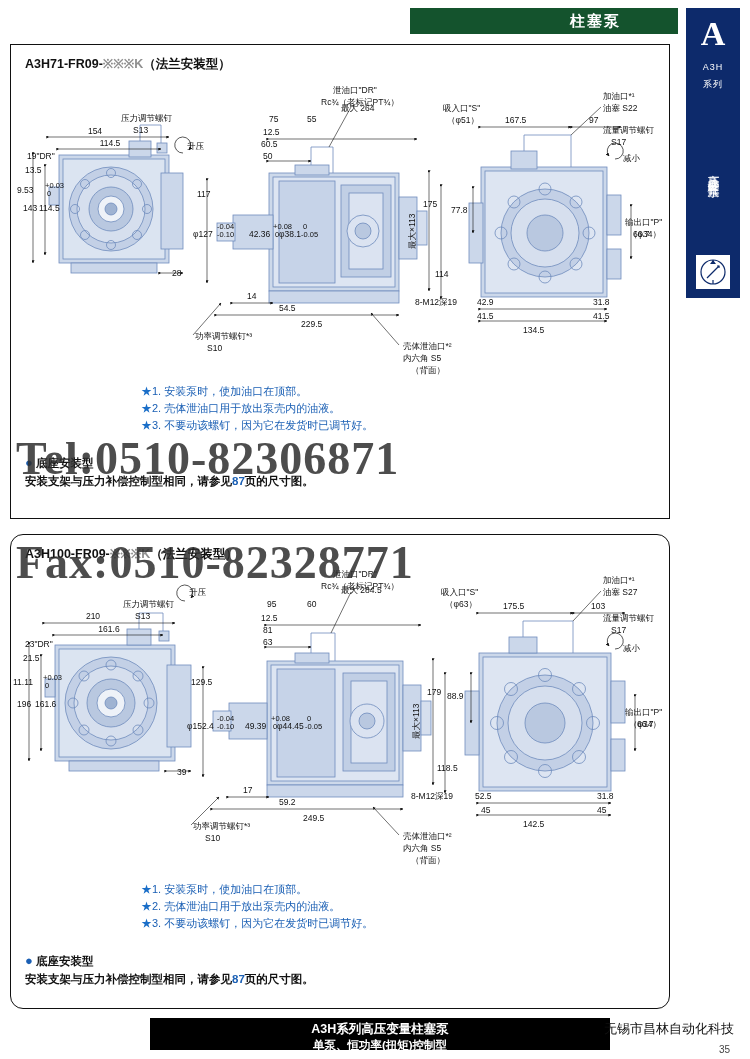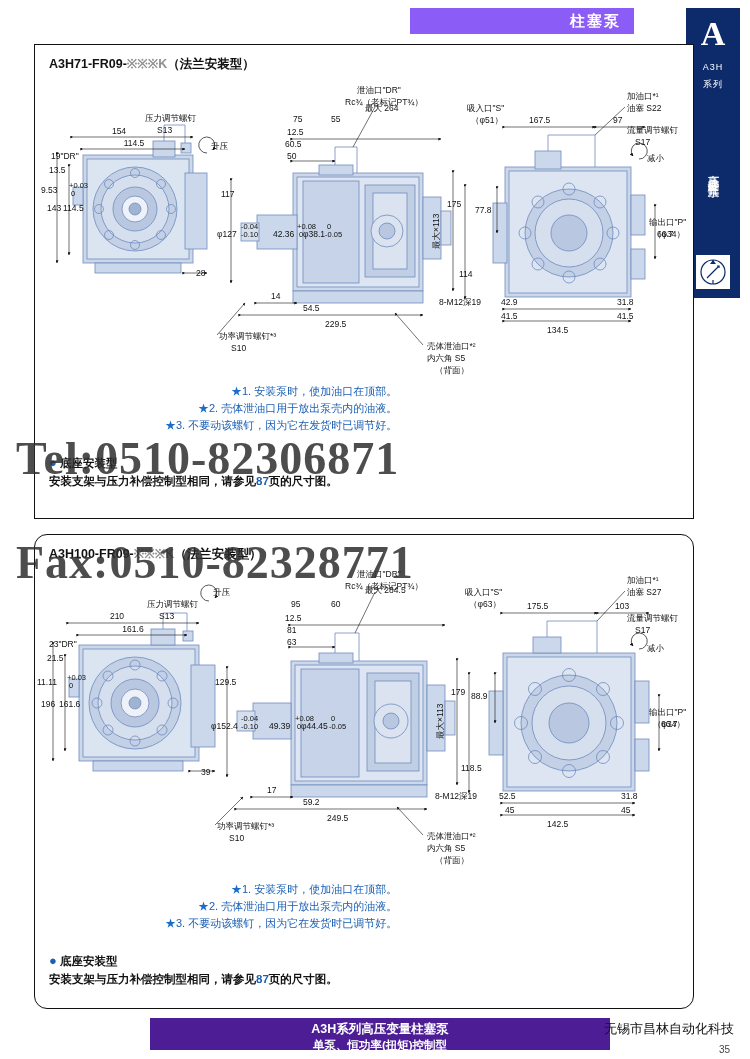--- a/index.html
+++ b/index.html
@@ -9,22 +9,22 @@
     background:#ffffff;
     font-family:"Liberation Sans", sans-serif;
     position:relative;
     overflow:hidden;
     color:#111;
   }
   .page { position:relative; width:750px; height:1059px; }
 
   
   .hdr-bar {
-    position:absolute; left:410px; top:8px; width:224px; height:26px;
-    background:#8b5cf6;
+    position:absolute; left:410px; top:8px; width:268px; height:26px;
+    background:#14532d;
   }
   .hdr-bar span {
     color:#fff; font-size:15px; font-weight:bold; letter-spacing:2px;
     position:absolute; left:160px; top:4px;
   }
   .side-tab {
     position:absolute; left:686px; top:8px; width:54px; height:290px;
     background:#0d2a6b; color:#fff; text-align:center;
   }
   .side-tab .big-a {
@@ -42,40 +42,39 @@
     position:absolute; left:9px; bottom:8px; width:36px; height:36px;
     background:#fff; border:1px solid #0d2a6b;
   }
   .side-tab .glyphbox svg { display:block; }
 
   
   .sect {
     position:absolute; left:10px; width:660px;
     border:1px solid #111;
     background:#fff;
-    margin-left:24px;
   }
   #sect1 { top:44px; height:475px; }
   #sect2 { top:534px; height:475px;border-radius:13px; }
 
   .sect-title {
     position:absolute; left:14px; top:10px;
     font-size:12.5px; font-weight:bold;
   }
   .sect-title .grey { color:#8f8f8f; font-weight:bold; }
 
   
   .draw {
     position:absolute; left:0; top:32px; width:658px; height:300px;
   }
   .dwg-svg { position:absolute; left:0; top:0; }
 
   
   .notes { position:absolute; left:130px; font-size:11px; line-height:17px; }
-  .notes .row { white-space:nowrap;text-align:right; }
+  .notes .row { white-space:nowrap; }
   .star { color:#1a6ec8; }
   .blue { color:#1a5fb4; }
 
   .baseinst { position:absolute; left:14px; font-size:11.5px; }
   .baseinst .bullet { color:#1a5fb4; font-size:13px; }
   .baseinst .t { font-weight:bold; }
   .baseinst .d { margin-top:3px;font-weight:bold; }
   .baseinst .pg { color:#1a5fb4; }
 
   
@@ -87,21 +86,21 @@
     opacity:.85;
     letter-spacing:1px;
     white-space:nowrap;
   }
   #ov1 { top:432px; left:16px; font-size:46px; }
   #ov2 { top:536px; left:16px; font-size:46px; }
 
   
   .footer-bar {
     position:absolute; left:150px; top:1018px; width:460px; height:32px;
-    background:#4c1d95;
+    background:#000000;
   }
   .footer-bar .l1 {
     color:#fff; font-size:12.5px; font-weight:bold; text-align:center;
     margin-top:3px;
   }
   .footer-bar .l2 {
     color:#fff; font-size:11.5px; font-weight:bold; text-align:center;
   }
   .footer-right {
     position:absolute; right:16px; top:1020px; font-size:13px;

